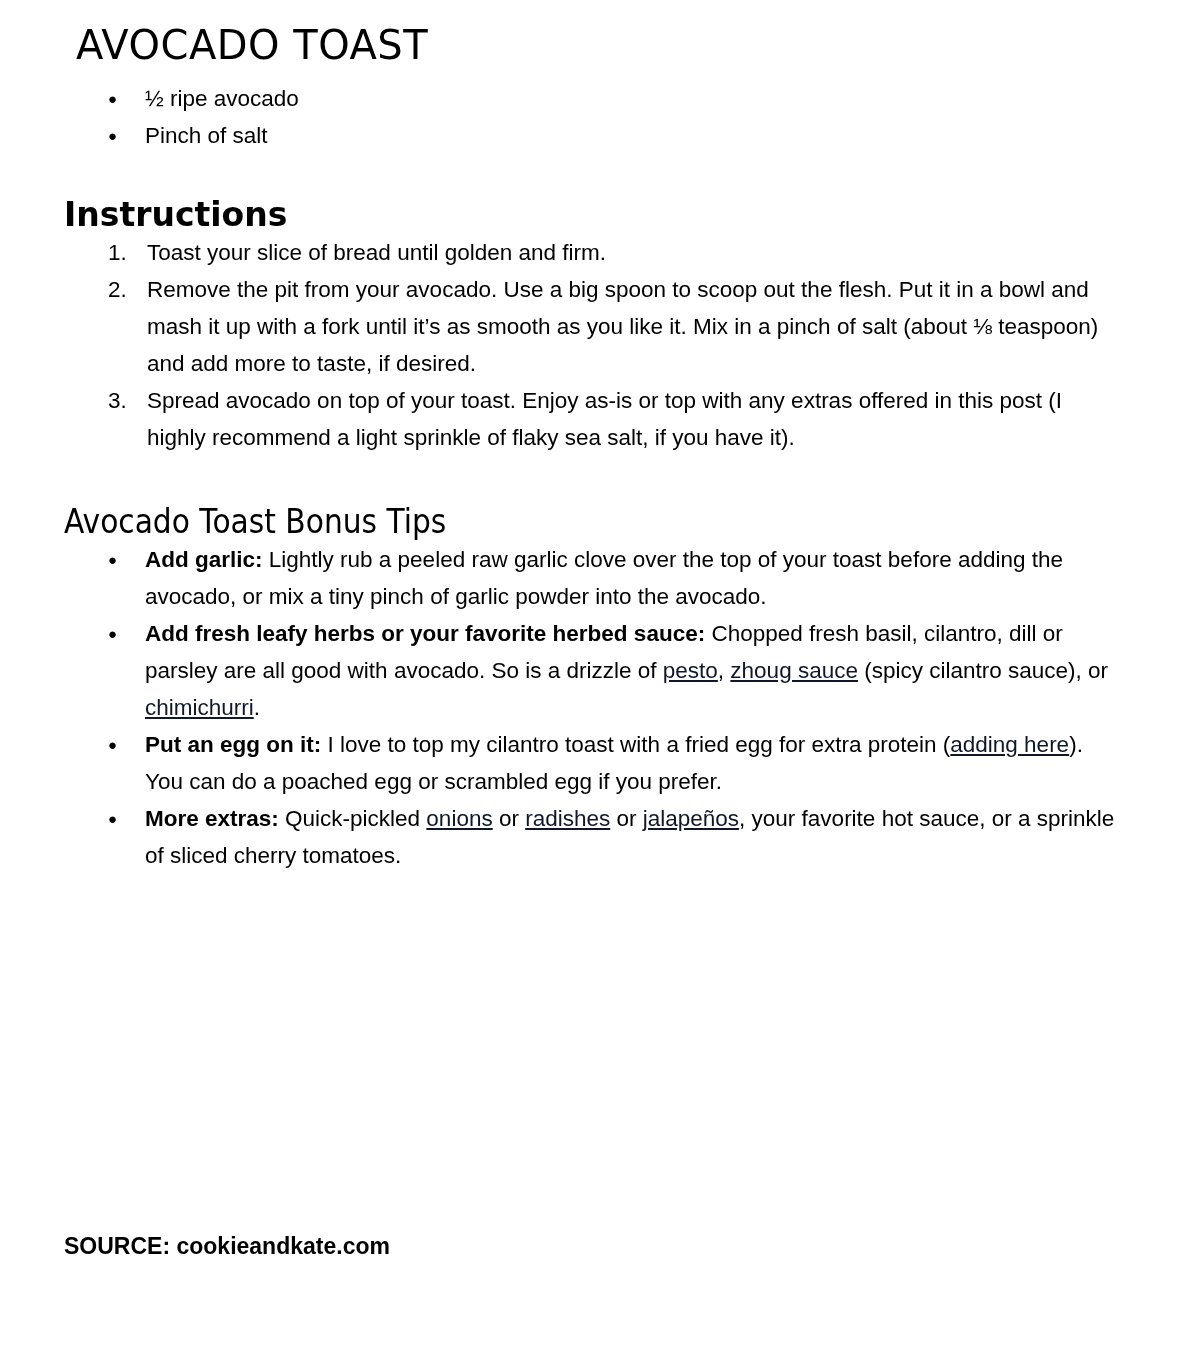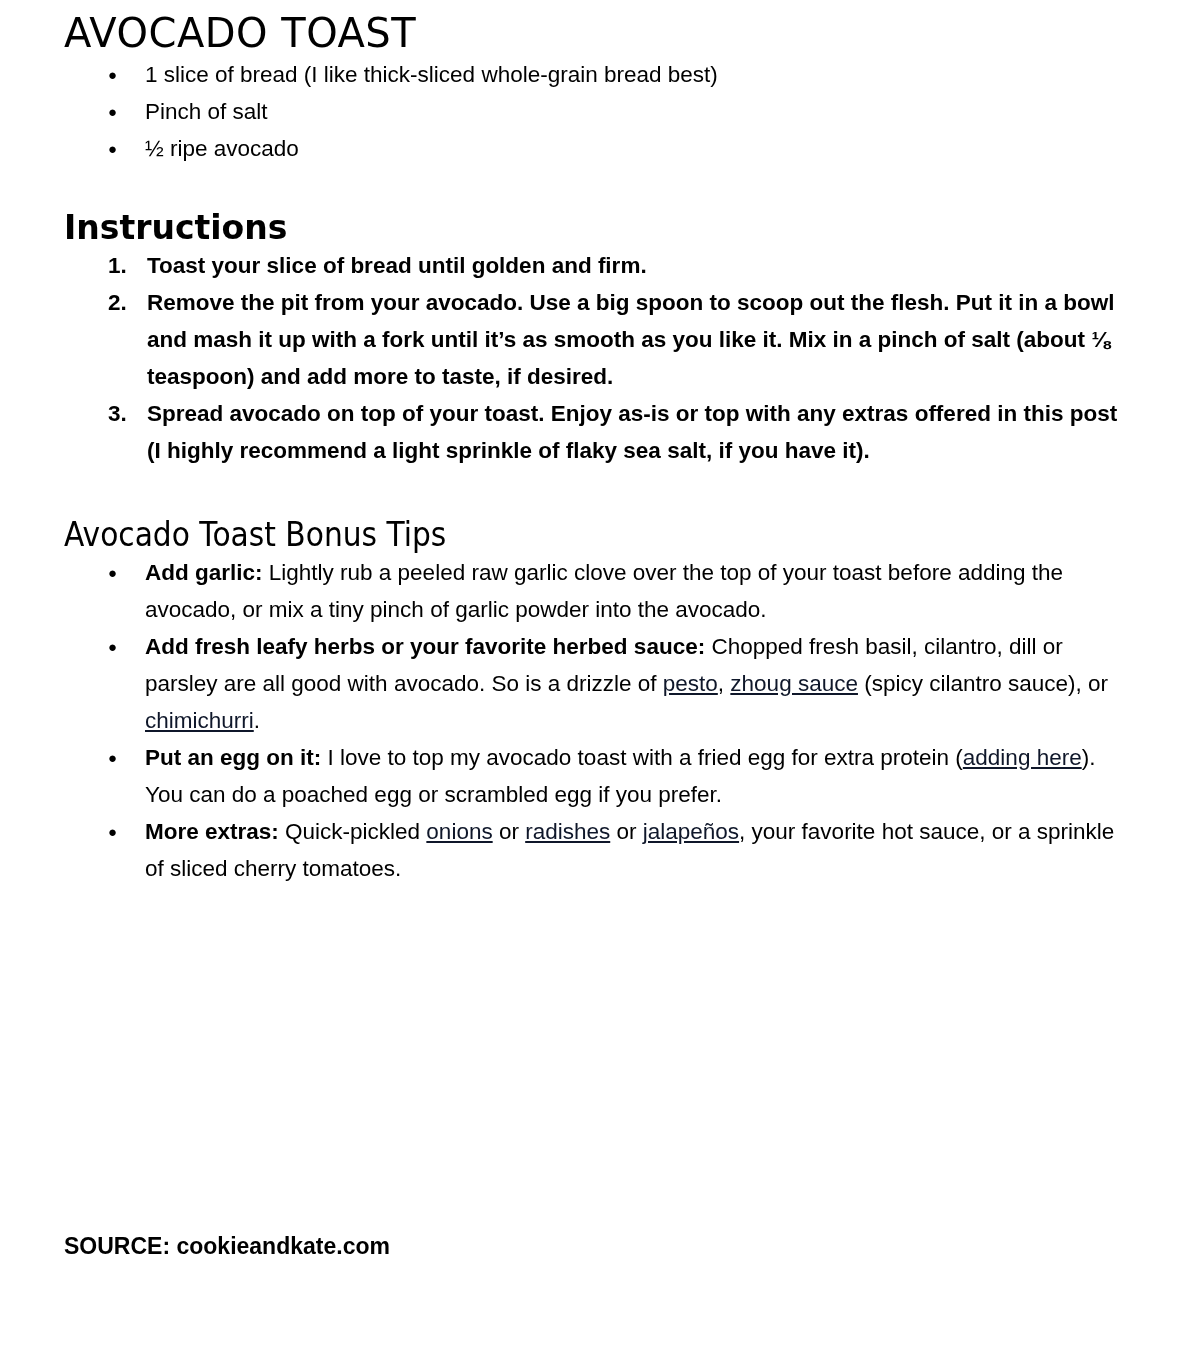--- a/index.html
+++ b/index.html
@@ -25,21 +25,21 @@
     overflow: hidden;
   }
 
   
   .recipe-title {
     font-family: "DejaVu Sans", sans-serif;
     font-weight: 400;
     font-size: 40px;
     line-height: 1.12;
     letter-spacing: 0.5px;
-    margin: 0;
+    margin: 12px;
     padding-top: 11px;
   }
   .section-heading {
     font-family: "DejaVu Sans", sans-serif;
     font-weight: 400;
     font-size: 33px;
     line-height: 1.15;
     letter-spacing: 0px;
     margin: 0;
   }
@@ -78,21 +78,20 @@
     content: "\25CF";
     position: absolute;
     left: 44px;
     top: 0;
     font-size: 15px;
     line-height: 37px;
   }
 
   ol.number-list {
     counter-reset: step;
-    font-weight: bold;
   }
   ol.number-list > li {
     counter-increment: step;
     padding-left: 83px;
   }
   ol.number-list > li::before {
     content: counter(step) ".";
     position: absolute;
     left: 44px;
     top: 0;
@@ -131,23 +130,22 @@
 </style>
 </head>
 <body>
 
 <div class="page">
 
   <h1 class="recipe-title">AVOCADO TOAST</h1>
 
 
   <ul class="bullet-list body-text list-ingredients">
-    <li>1 slice of bread (I like thick-sliced whole-grain bread best)</li>
+    <li>½ ripe avocado</li>
     <li>Pinch of salt</li>
-    <li>½ ripe avocado</li>
   </ul>
 
   <h2 class="section-heading instructions">Instructions</h2>
 
   <ol class="number-list body-text list-instructions">
     <li>Toast your slice of bread until golden and firm.</li>
     <li>Remove the pit from your avocado. Use a big spoon to scoop out the flesh. Put it in a bowl and mash it up with a fork until it’s as smooth as you like it. Mix in a pinch of salt (about ⅛ teaspoon) and add more to taste, if desired.</li>
     <li>Spread avocado on top of your toast. Enjoy as-is or top with any extras offered in this post (I highly recommend a light sprinkle of flaky sea salt, if you have it).</li>
   </ol>
 
@@ -158,21 +156,21 @@
 
     <li>
       <strong class="lead-in">Add garlic:</strong><span> Lightly rub a peeled raw garlic clove over the top of your toast before adding the avocado, or mix a tiny pinch of garlic powder into the avocado.</span>
     </li>
 
     <li>
       <strong class="lead-in">Add fresh leafy herbs or your favorite herbed sauce:</strong><span> Chopped fresh basil, cilantro, dill or parsley are all good with avocado. So is a drizzle of </span><a class="inline-link" href="#">pesto</a><span>, </span><a class="inline-link" href="#">zhoug sauce</a><span> (spicy cilantro sauce), or </span><a class="inline-link" href="#">chimichurri</a><span>.</span>
     </li>
 
     <li>
-      <strong class="lead-in">Put an egg on it:</strong><span> I love to top my avocado toast with a fried egg for extra protein (</span><a class="inline-link" href="#">adding here</a><span>). You can do a poached egg or scrambled egg if you prefer.</span>
+      <strong class="lead-in">Put an egg on it:</strong><span> I love to top my cilantro toast with a fried egg for extra protein (</span><a class="inline-link" href="#">adding here</a><span>). You can do a poached egg or scrambled egg if you prefer.</span>
     </li>
 
     <li>
       <strong class="lead-in">More extras:</strong><span> Quick-pickled </span><a class="inline-link" href="#">onions</a><span> or </span><a class="inline-link" href="#">radishes</a><span> or </span><a class="inline-link" href="#">jalapeños</a><span>, your favorite hot sauce, or a sprinkle of sliced cherry tomatoes.</span>
     </li>
 
   </ul>
 
   <p class="source-line">SOURCE: cookieandkate.com</p>
 

